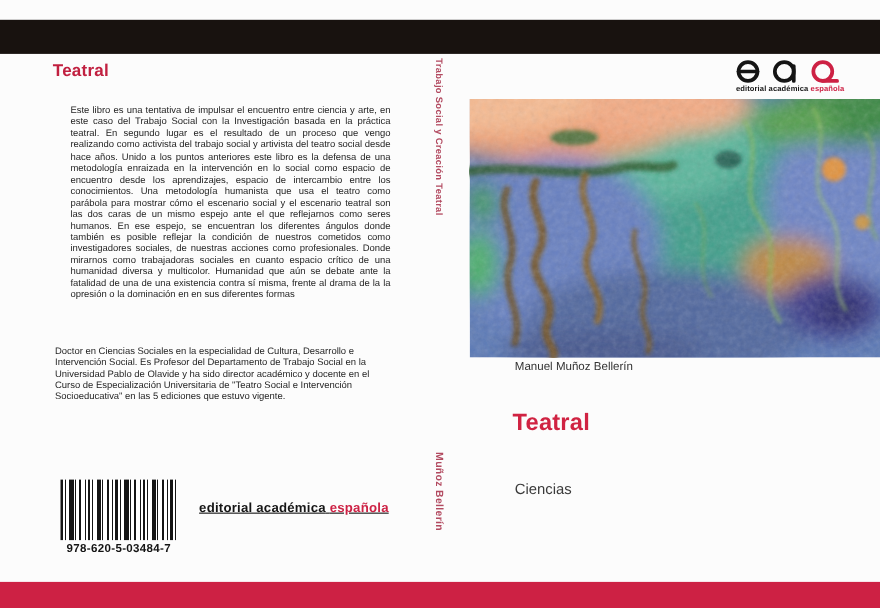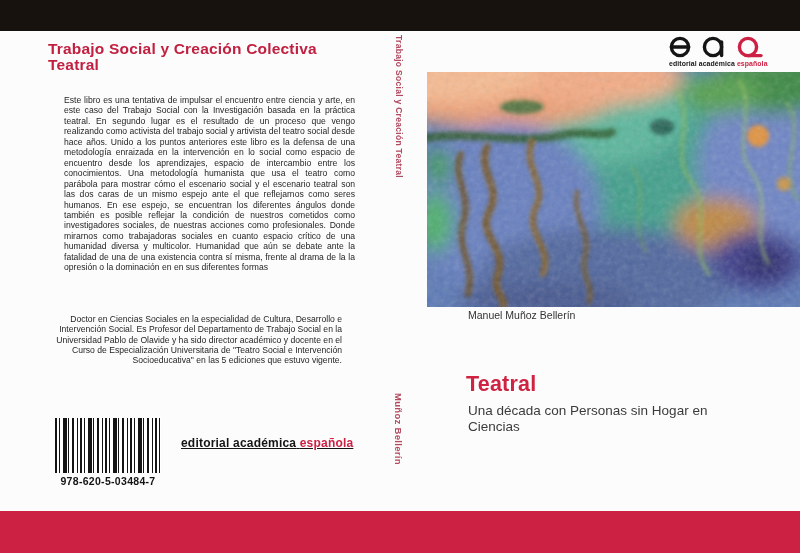--- a/index.html
+++ b/index.html
@@ -2,41 +2,41 @@
 <html style="--brand-red: #cd2144; --back-title-red: #c12040; --front-title-red: #d02342; --spine-red: #b24a60; --top-band-black: #18120f; --body-text: #1f1f1f; --gray-text: #3b3b3b;"><head>
 <meta charset="utf-8">
 <style>
   html,body{margin:0;padding:0;}
   body{
     width:800px;height:553px;position:relative;overflow:hidden;
     background:#fcfcfc;
     font-family:"Liberation Sans","DejaVu Sans",sans-serif;
     -webkit-font-smoothing:antialiased;
   }
-  .abs{position:absolute;}
+  .abs{position:absolute;margin-top:18px;}
   
   .top-band{left:0;top:0;width:800px;height:31px;background:var(--top-band,#18120f);}
   .bottom-band{left:0;top:511px;width:800px;height:42px;background:var(--brand-red,#cd2144);}
   
   .back-title{
     left:48px;top:41px;width:285px;
     color:var(--back-title-red,#c12040);
     font-size:15.5px;line-height:15.5px;font-weight:bold;
     letter-spacing:.2px;margin:0;
   }
   .back-synopsis{
     left:48px;top:79px;width:291px;
     color:var(--body-text,#1f1f1f);
     font-size:8.6px;line-height:10.45px;
     text-align:justify;text-justify:inter-word;margin:16px;
   }
   .author-bio{
     left:50px;top:314px;width:292px;
     color:var(--body-text,#1f1f1f);
-    font-size:8.6px;line-height:10.3px;margin:0;text-align:right;
+    font-size:8.6px;line-height:10.3px;margin:0;
   }
   .barcode-box{left:55px;top:418px;width:106px;height:72px;}
   .barcode-bars{
     width:106px;height:55px;
     background:repeating-linear-gradient(90deg,
       #141414 0 2px,#fff 2px 4px,#141414 4px 5px,#fff 5px 8px,
       #141414 8px 12px,#fff 12px 13px,#141414 13px 14px,#fff 14px 17px,
       #141414 17px 19px,#fff 19px 22px,#141414 22px 23px,#fff 23px 25px);
   }
   .isbn{width:106px;text-align:center;font-size:10.5px;font-weight:bold;color:#141414;margin-top:2px;letter-spacing:.3px;}
@@ -65,21 +65,21 @@
     font-size:13.5px;line-height:15.5px;
   }
 </style>
 </head>
 <body>
 
 <div>
 
   <div class="abs top-band"></div>
 
-  <h1 class="abs back-title"><span>Trabajo Social y Creación Colectiva</span><br>
+  <h1 class="abs back-title"><br>
     <span>Teatral</span>
   </h1>
 
   <p class="abs back-synopsis">Este libro es una tentativa de impulsar el encuentro entre ciencia y arte, en este caso del Trabajo Social con la Investigación basada en la práctica teatral. En segundo lugar es el resultado de un proceso que vengo realizando como activista del trabajo social y artivista del teatro social desde hace años. Unido a los puntos anteriores este libro es la defensa de una metodología enraizada en la intervención en lo social como espacio de encuentro desde los aprendizajes, espacio de intercambio entre los conocimientos. Una metodología humanista que usa el teatro como parábola para mostrar cómo el escenario social y el escenario teatral son las dos caras de un mismo espejo ante el que reflejarnos como seres humanos. En ese espejo, se encuentran los diferentes ángulos donde también es posible reflejar la condición de nuestros cometidos como investigadores sociales, de nuestras acciones como profesionales. Donde mirarnos como trabajadoras sociales en cuanto espacio crítico de una humanidad diversa y multicolor. Humanidad que aún se debate ante la fatalidad de una de una existencia contra sí misma, frente al drama de la la opresión o la dominación en en sus diferentes formas</p>
 
   <p class="abs author-bio">Doctor en Ciencias Sociales en la especialidad de Cultura, Desarrollo e Intervención Social. Es Profesor del Departamento de Trabajo Social en la Universidad Pablo de Olavide y ha sido director académico y docente en el Curso de Especialización Universitaria de "Teatro Social e Intervención Socioeducativa" en las 5 ediciones que estuvo vigente.</p>
 
   <div class="abs barcode-box">
     <div class="barcode-bars"></div>
     <div class="isbn">978-620-5-03484-7</div>
@@ -162,19 +162,19 @@
     </svg>
   </div>
 
   <div class="abs front-author">Manuel Muñoz Bellerín</div>
 
   <h2 class="abs front-title"><br>
     <br>
     <span>Teatral</span>
   </h2>
 
-  <div class="abs front-subtitle"><span>Una década con Personas sin Hogar en</span><br>
+  <div class="abs front-subtitle"><br>
     <span>Ciencias</span>
   </div>
 
   <div class="abs bottom-band"></div>
 
 </div>
 
 </body></html>

